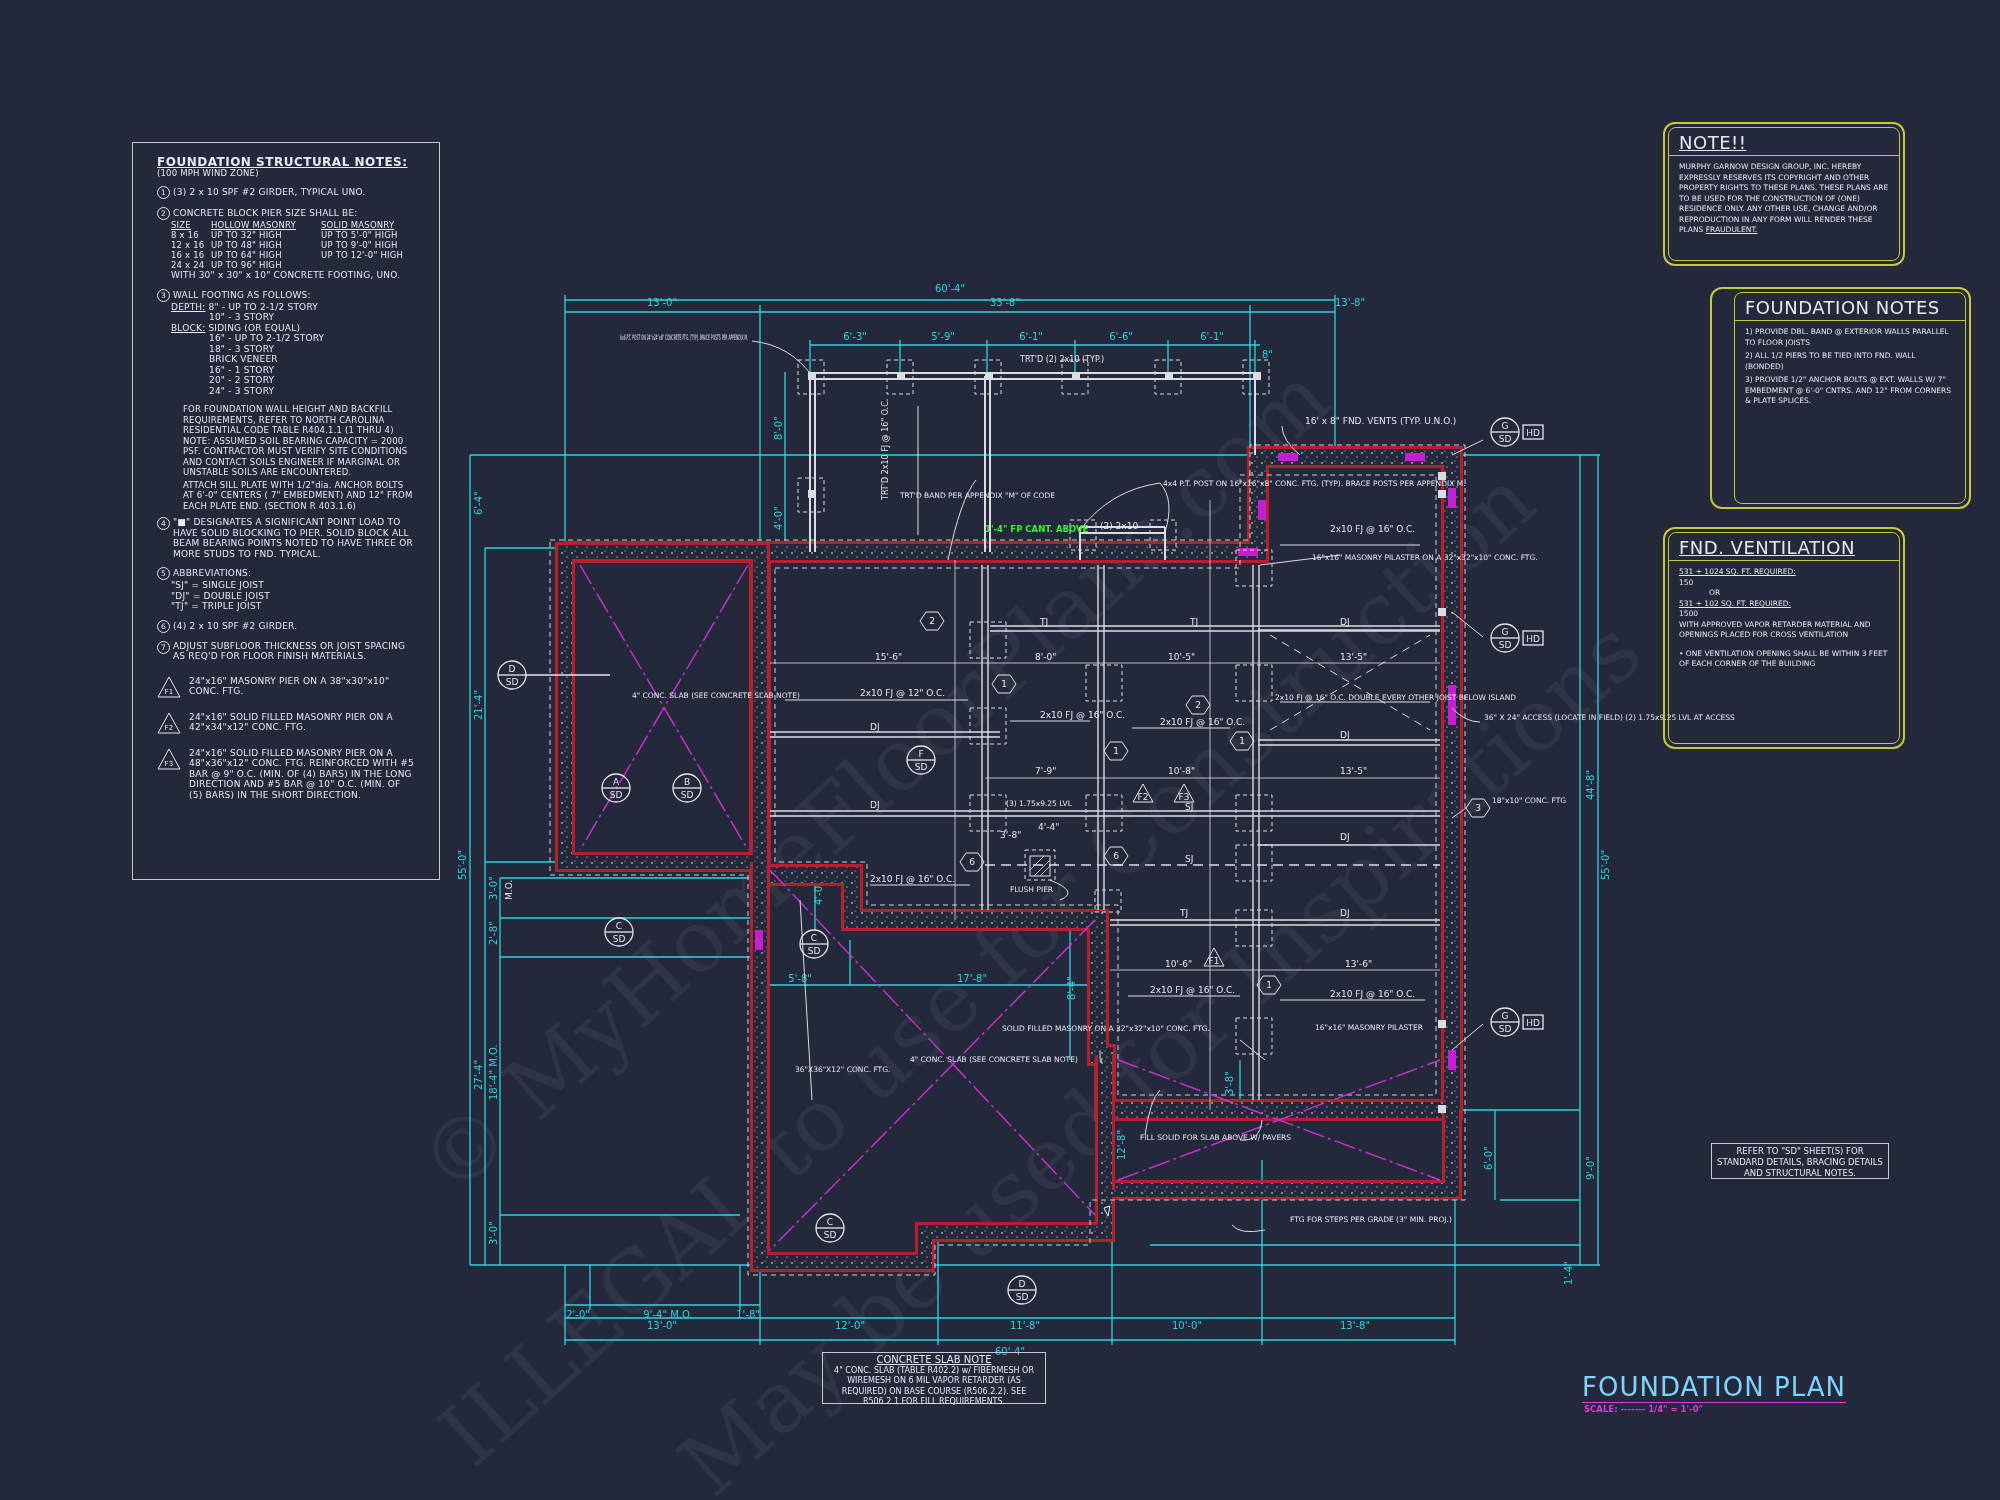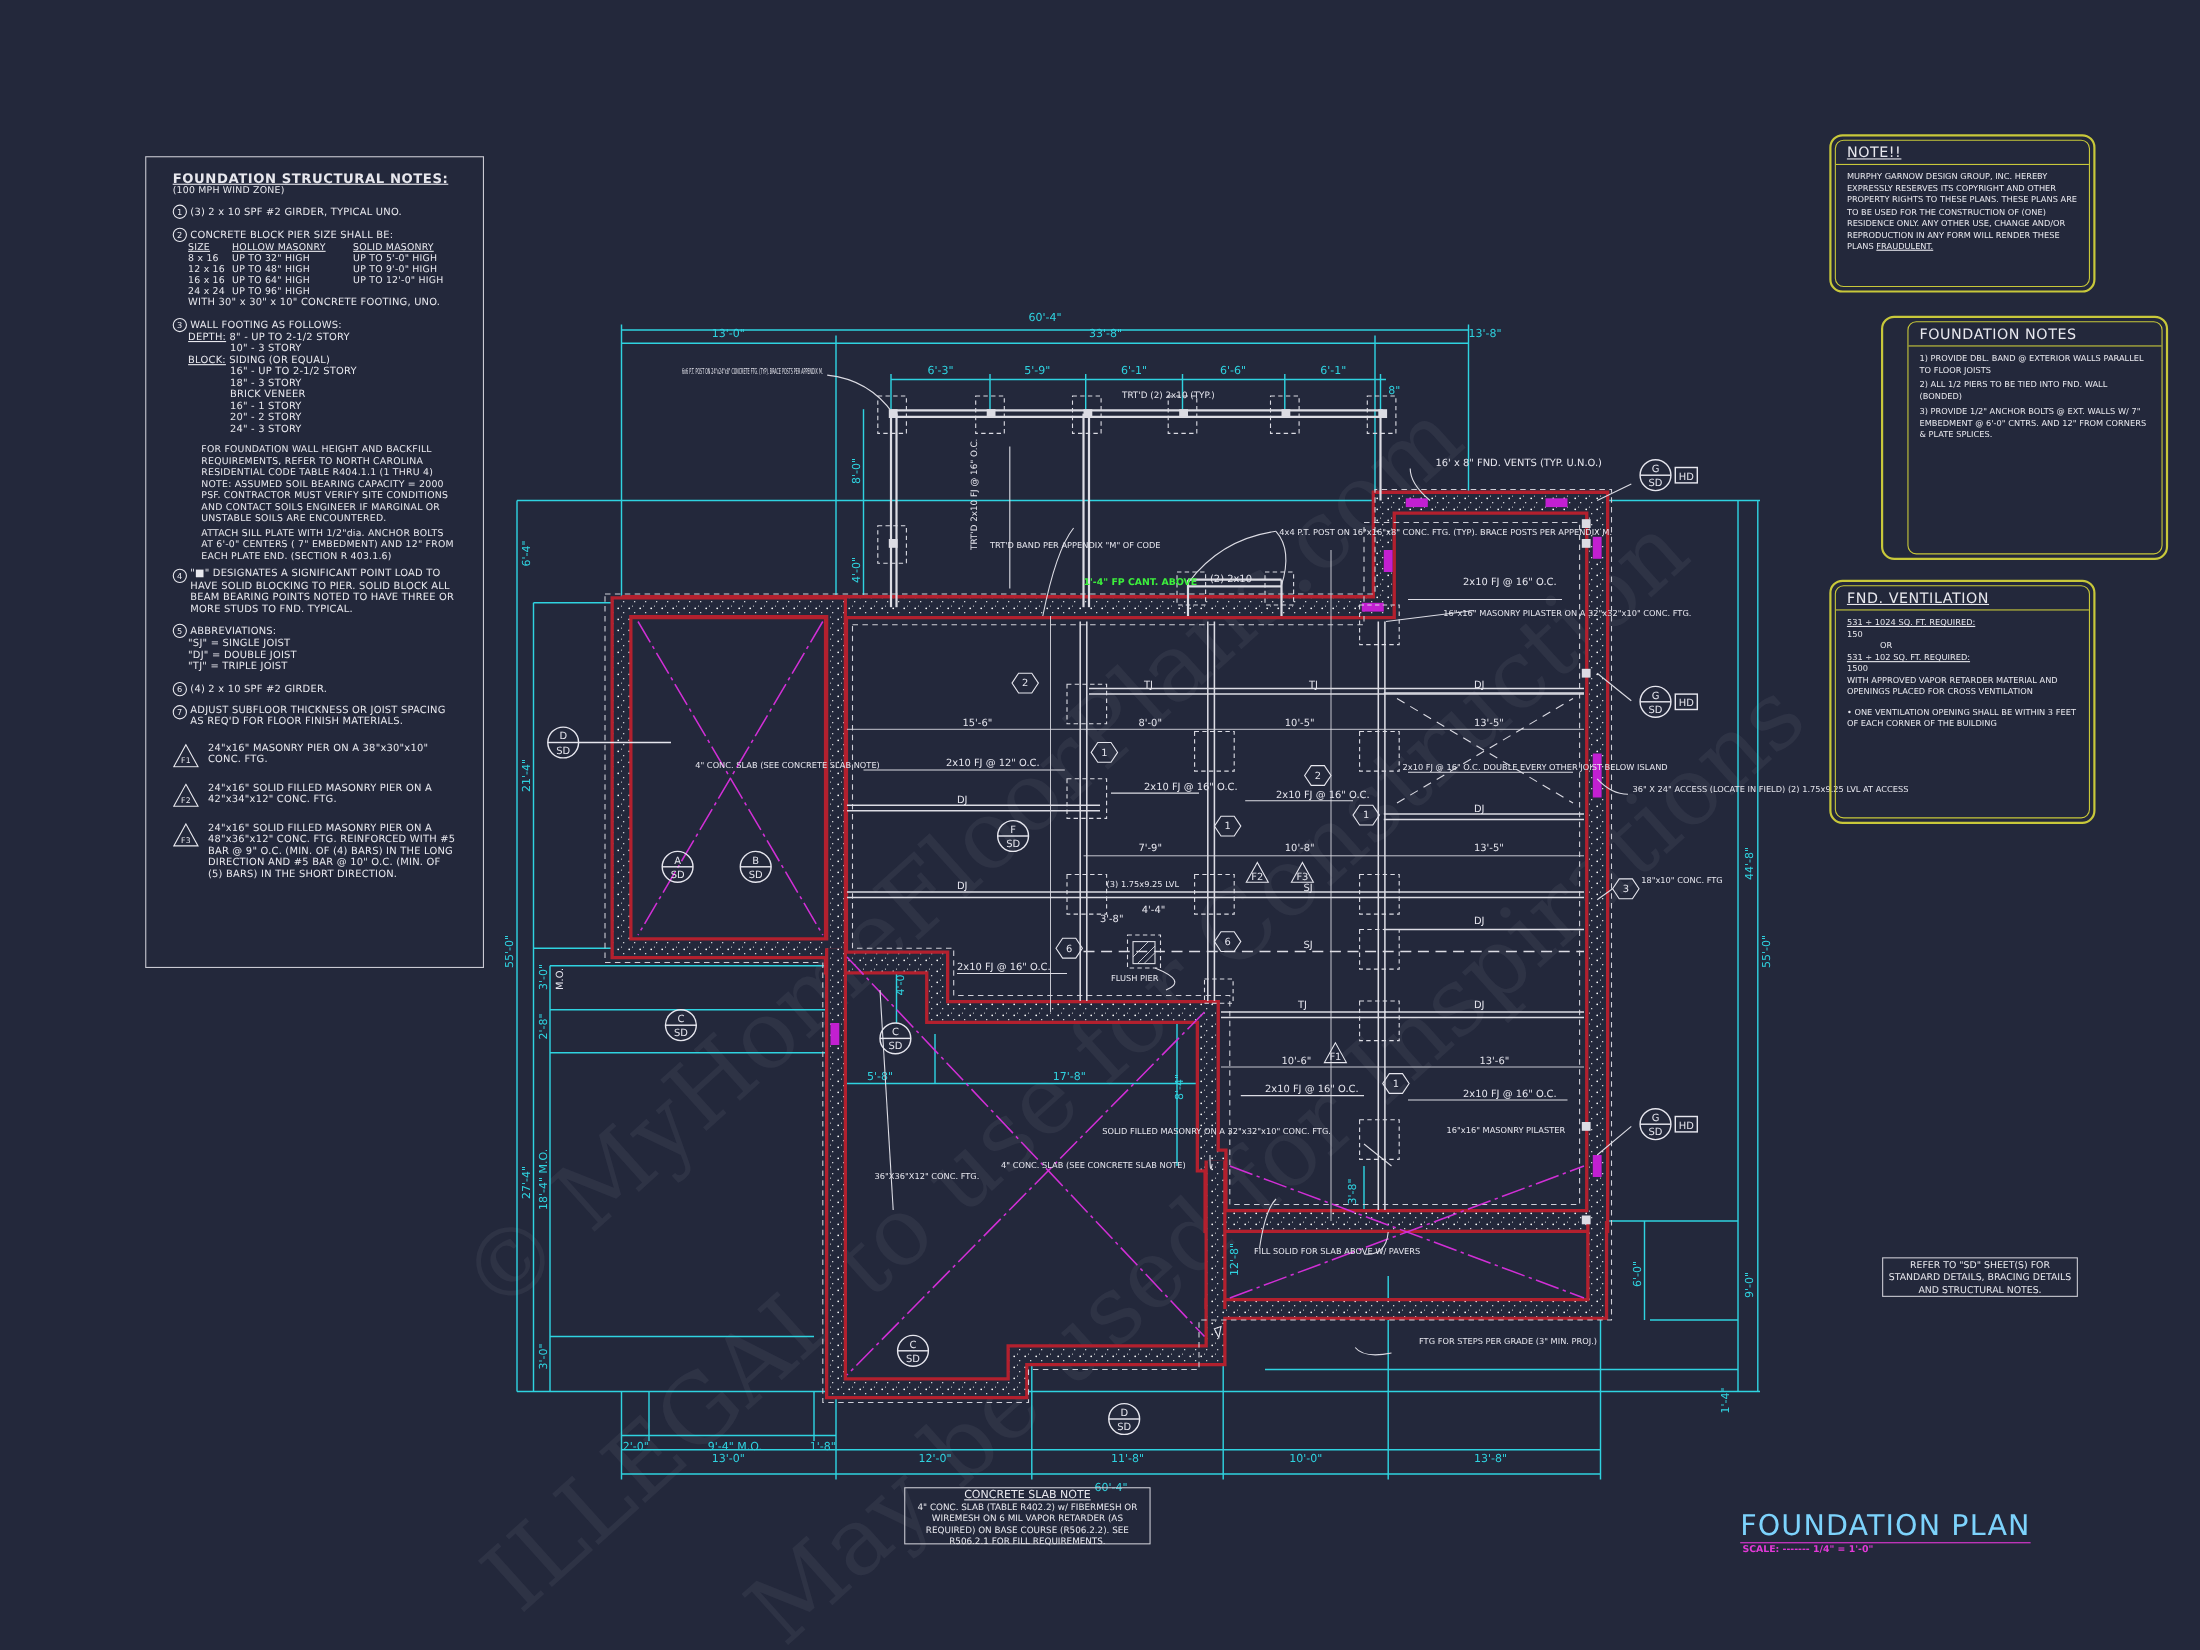--- a/index.html
+++ b/index.html
@@ -18,21 +18,21 @@
   .num { display:inline-block; width:11px; height:11px; border:1px solid #e8e8ee; border-radius:50%; font-size:7.5px; line-height:11px; text-align:center; margin-right:3px; }
   .tbl { display:grid; grid-template-columns:40px 110px 100px; padding-left:14px; font-size:8.5px; line-height:10px; }
   .u { text-decoration:underline; }
   .indent { padding-left:14px; }
   .indent2 { padding-left:52px; }
   .para { padding-left:26px; margin:2px 0; font-size:8.5px; line-height:10.5px; }
   .tri-row { display:flex; align-items:flex-start; margin:14px 0; }
   .tri { width:24px; height:22px; margin-right:8px; flex:none; }
   .ybox { position:absolute; border:2px solid #c8c83a; border-radius:12px; padding:3px; }
   .ybox .yin { border:1.5px solid #c8c83a; border-radius:8px; height:100%; box-sizing:border-box; }
-  .ybox .yh { font-size:13px; padding:4px 10px 2px 10px; border-bottom:1.5px solid #c8c83a; text-decoration:underline; letter-spacing:0.5px; }
+  .ybox .yh { font-size:18px; padding:4px 10px 2px 10px; border-bottom:1.5px solid #c8c83a; text-decoration:underline; letter-spacing:0.5px; }
   .ybox .yb { font-size:7.5px; line-height:10.5px; padding:6px 10px; }
   .note-yb { left:1663px; top:122px; width:232px; height:134px; }
   .fnd-yb { left:1710px; top:287px; width:232px; height:212px;padding-left:22px; }
   .vent-yb { left:1663px; top:527px; width:232px; height:212px; }
   .refer-box { left:1711px; top:1143px; width:178px; height:36px; font-size:8.5px; line-height:11px; text-align:center; padding:2px 4px; box-sizing:border-box; }
   .slab-box { left:822px; top:1352px; width:224px; height:52px; font-size:8px; line-height:10.5px; text-align:center; padding:2px 4px; box-sizing:border-box; }
   .slab-box .t { font-size:10px; text-decoration:underline; }
   .title { position:absolute; left:1582px; top:1372px; color:#7dd3fc; font-size:26px; letter-spacing:1px; border-bottom:1.5px solid #e339d8; padding-bottom:0px; }
   .scale { position:absolute; left:1584px; top:1404px; color:#e339d8; font-size:8.5px; font-weight:bold; }
   .watermark { position:absolute; font-family:"DejaVu Serif", serif; color:rgba(200,200,215,0.07); font-size:86px; transform-origin:left top; white-space:nowrap; pointer-events:none; }

